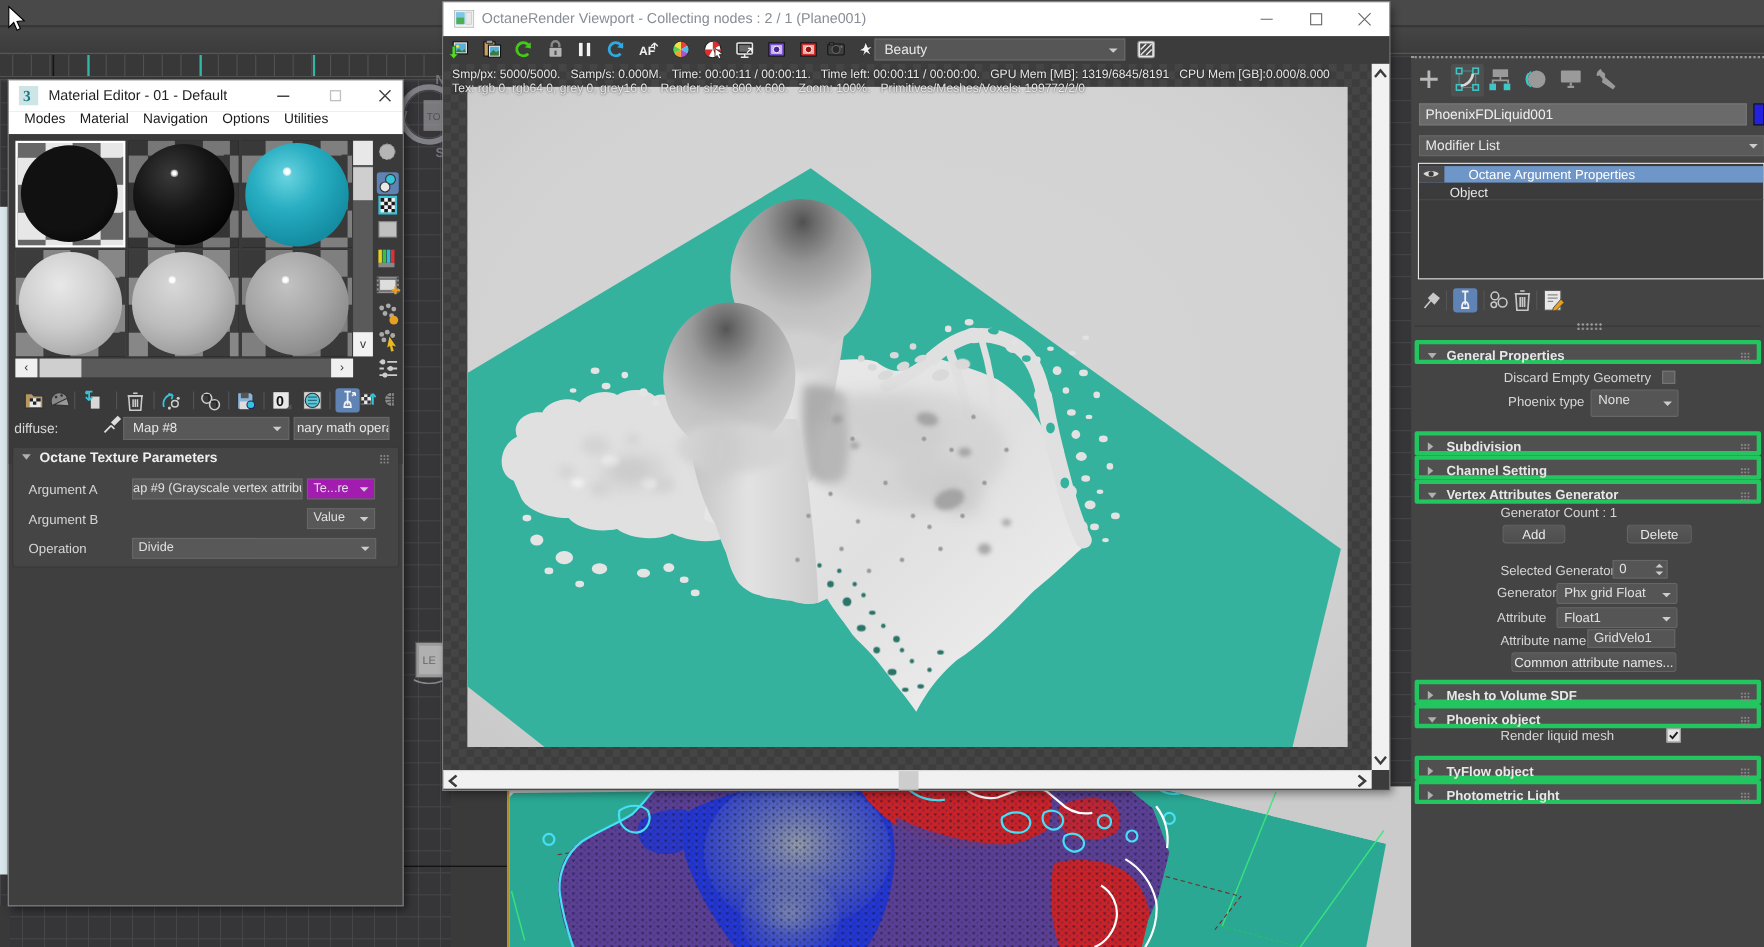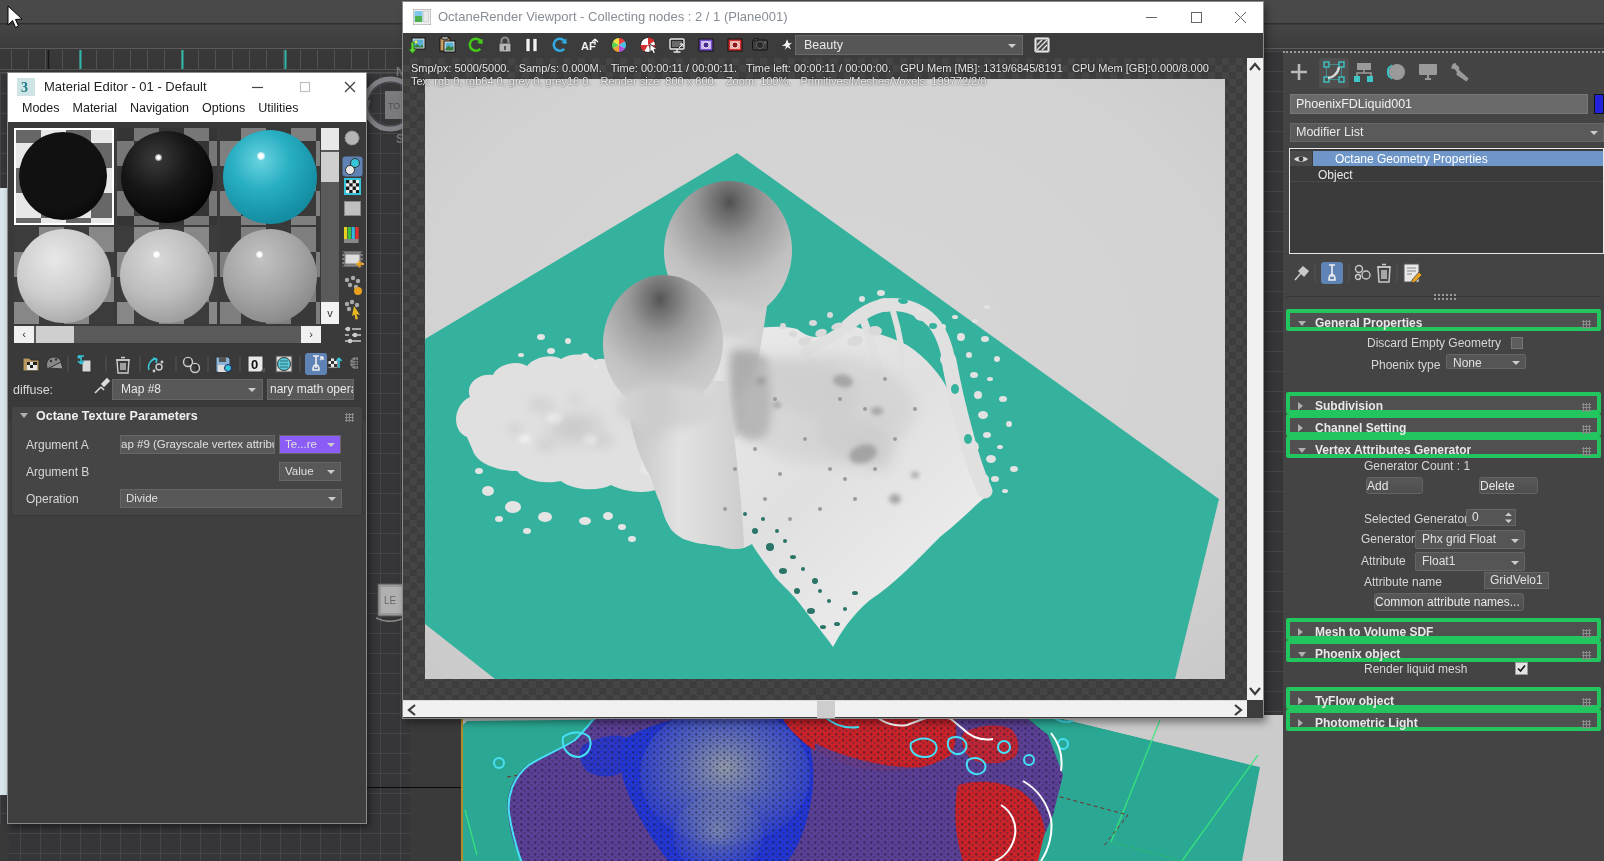--- a/index.html
+++ b/index.html
@@ -25,21 +25,21 @@
 #cmdpanel { left:1283px; top:51px; width:321px; height:810px; background:#444444; border-top:2px dotted #9a9a9a; }
 .rollhead { position:absolute; left:3px; width:315px; height:22px; background:#505050; border:4px solid #22c55e; border-radius:2px; color:#e8e8e8; font-weight:bold; font-size:12px; line-height:21px; padding-left:25px; }
 .rollhead .tri { position:absolute; left:8px; top:6px; width:0; height:0; }
 .tri.closed { border-left:5px solid #b0b0b0; border-top:4px solid transparent; border-bottom:4px solid transparent; }
 .tri.open { border-top:5px solid #b0b0b0; border-left:4px solid transparent; border-right:4px solid transparent; margin-top:2px; }
 .rollhead .grip { position:absolute; right:6px; top:7px; width:9px; height:9px;
   background-image:radial-gradient(#8a8a8a 1px, transparent 1.2px); background-size:3px 3px; }
 .cplabel { position:absolute; color:#d6d6d6; font-size:12px; }
 .cpdrop { position:absolute; background:#555555; border:1px solid #666; border-radius:2px; color:#e0e0e0; font-size:12px; }
 .cpdrop .arr { position:absolute; right:5px; top:45%; width:0; height:0; border-top:4px solid #ccc; border-left:4px solid transparent; border-right:4px solid transparent; }
-.cpbtn { position:absolute; background:linear-gradient(#585858,#4e4e4e); border:1px solid #636363; border-radius:3px; color:#e8e8e8; font-size:12px; }
+.cpbtn { position:absolute; background:linear-gradient(#585858,#4e4e4e); border:1px solid #636363; border-radius:3px; color:#e8e8e8; font-size:12px; text-align:center; }
 
 
 #octwin { left:403px; top:2px; width:860px; height:716px; background:#3c3c3c; box-shadow:0 0 0 1px #8a8a8a, 3px 4px 8px rgba(0,0,0,.45); }
 #octtitle { left:0; top:0; width:860px; height:31px; background:#ffffff; }
 #octtoolbar { left:0; top:31px; width:860px; height:25px; background:#3c3c3c; }
 #octview { left:0; top:56px; width:844px; height:642px;
   background-image: conic-gradient(#454545 25%, #3d3d3d 0 50%, #454545 0 75%, #3d3d3d 0);
   background-size:14px 14px; }
 #octvsb { left:844px; top:56px; width:16px; height:642px; background:#f1f1f1; }
 #octhsb { left:0; top:698px; width:844px; height:17px; background:#f1f1f1; border-top:1px solid #dadada; }
@@ -216,21 +216,21 @@
     </div>
 
     <div class="abs" style="left:6px;top:95px;width:315px;height:106px;background:#3b3b3b;border:1px solid #e8e8e8;">
       <div class="abs" style="left:0;top:2px;width:313px;height:15px;background:#6f96c8;">
         <div class="abs" style="left:0;top:0;width:22px;height:15px;background:#4a4a4a;">
           <svg width="16" height="12" viewBox="0 0 16 12" style="margin:1px 0 0 3px;">
               <path d="M1 6 C4 2.5 12 2.5 15 6 C12 9.5 4 9.5 1 6 Z" fill="#d8d8d8"></path>
               <circle cx="8" cy="6" r="2.4" fill="#3b3b3b"></circle>
             </svg>
         </div>
-        <span class="abs" style="left:45px;top:1px;font-size:12px;color:#fff;">Octane Geometry Properties</span>
+        <span class="abs" style="left:45px;top:1px;font-size:12px;color:#fff;">Octane Argument Properties</span>
       </div>
       <div class="abs" style="left:0;top:17px;width:313px;height:16px;border-bottom:1px solid #4a4a4a;">
         <span class="abs" style="left:28px;top:2px;font-size:12px;color:#e8e8e8;">Object</span>
       </div>
       <div class="abs" style="left:22px;top:2px;width:1px;height:15px;background:#3b3b3b;"></div>
     </div>
 
     <svg class="abs" style="left:8px;top:207px" width="150" height="26" viewBox="0 0 150 26">
       <g>
         <path d="M4 20 L10 13 M10 9 L14 13 M8 11 L12 7 L17 11 L13 16 Z" stroke="#c8c8c8" stroke-width="1.5" fill="#c8c8c8"></path>
@@ -255,39 +255,39 @@
           </g>
       </g>
     </svg>
     <div class="abs" style="left:3px;top:243px;width:315px;border-top:1px solid #383838;"></div>
     <div class="abs" style="left:150px;top:240px;width:24px;height:7px;background-image:radial-gradient(#999 1px, transparent 1.2px);background-size:4px 4px;"></div>
 
     <div class="rollhead" style="top:256px;"><span class="tri open"></span>General Properties<span class="grip"></span></div>
     <div class="cplabel" style="left:84px;top:283px;">Discard Empty Geometry</div>
     <div class="abs" style="left:228px;top:284px;width:12px;height:12px;background:#5d5d5d;border:1px solid #777;"></div>
     <div class="cplabel" style="left:88px;top:305px;">Phoenix type</div>
-    <div class="cpdrop" style="left:163px;top:301px;width:80px;height:15px;line-height:17px;padding-left:6px;">None<span class="arr"></span></div>
+    <div class="cpdrop" style="left:163px;top:301px;width:80px;height:25px;line-height:17px;padding-left:6px;">None<span class="arr"></span></div>
     <div class="rollhead" style="top:339px;"><span class="tri closed"></span>Subdivision<span class="grip"></span></div>
     <div class="rollhead" style="top:383px;"><span class="tri open"></span>Vertex Attributes Generator<span class="grip"></span></div>
     <div class="rollhead" style="top:361px;"><span class="tri closed"></span>Channel Setting<span class="grip"></span></div>
     <div class="cplabel" style="left:81px;top:406px;">Generator Count : 1</div>
     <div class="cpbtn" style="left:83px;top:424px;width:57px;height:17px;line-height:16px;">Add</div>
     <div class="cpbtn" style="left:162px;top:424px;width:59px;height:17px;line-height:16px;margin-left:34px;">Delete</div>
     <div class="cplabel" style="left:81px;top:459px;">Selected Generator</div>
     <div class="abs" style="left:183px;top:456px;width:50px;height:17px;background:#555;border:1px solid #666;color:#e0e0e0;font-size:12px;line-height:15px;padding-left:5px;">0
       <svg class="abs" style="right:2px;top:2px" width="9" height="12" viewBox="0 0 9 12">
           <path d="M1 4 L4.5 0.5 L8 4 Z M1 7.5 L4.5 11 L8 7.5 Z" fill="#ccc"></path>
         </svg>
     </div>
     <div class="cplabel" style="left:78px;top:479px;">Generator</div>
     <div class="cpdrop" style="left:132px;top:477px;width:110px;height:19px;line-height:17px;padding-left:6px;">Phx grid Float<span class="arr"></span></div>
     <div class="cplabel" style="left:78px;top:501px;">Attribute</div>
     <div class="cpdrop" style="left:132px;top:499px;width:110px;height:19px;line-height:17px;padding-left:6px;">Float1<span class="arr"></span></div>
     <div class="cplabel" style="left:81px;top:522px;">Attribute name</div>
-    <div class="abs" style="left:160px;top:519px;width:65px;height:17px;background:#555;border:1px solid #666;color:#e0e0e0;font-size:12px;line-height:15px;padding-left:5px;margin-left:41px;">GridVelo1</div>
+    <div class="abs" style="left:160px;top:519px;width:80px;height:17px;background:#555;border:1px solid #666;color:#e0e0e0;font-size:12px;line-height:15px;padding-left:5px;">GridVelo1</div>
     <div class="cpbtn" style="left:91px;top:540px;width:150px;height:18px;line-height:17px;">Common attribute names...</div>
     <div class="rollhead" style="top:565px;"><span class="tri closed"></span>Mesh to Volume SDF<span class="grip"></span></div>
     <div class="rollhead" style="top:587px;"><span class="tri open"></span>Phoenix object<span class="grip"></span></div>
     <div class="cplabel" style="left:81px;top:609px;">Render liquid mesh</div>
     <div class="abs" style="left:232px;top:609px;width:13px;height:13px;background:#e4e4e4;border:1px solid #999;">
       <svg width="11" height="11" viewBox="0 0 11 11" style="display:block;margin:0 auto;">
           <path d="M2 5.5 L4.5 8 L9 2.5" stroke="#1a1a1a" stroke-width="1.7" fill="none"></path>
         </svg>
     </div>
     <div class="rollhead" style="top:634px;"><span class="tri closed"></span>TyFlow object<span class="grip"></span></div>
@@ -844,21 +844,21 @@
       <span class="abs" style="right:6px;top:8px;width:0;height:0;border-top:4px solid #ccc;border-left:4px solid transparent;border-right:4px solid transparent;"></span>
     </div>
     <div class="abs" style="left:259px;top:306px;width:87px;height:21px;background:#585858;border:1px solid #666;color:#e8e8e8;font-size:12px;line-height:19px;padding-left:2px;overflow:hidden;white-space:nowrap;">nary math operatio</div>
 
     <div class="abs" style="left:3px;top:333px;width:352px;height:110px;background:#454545;border:1px solid #383838;border-radius:3px;">
       <span class="abs" style="left:8px;top:6px;width:0;height:0;border-top:5px solid #b0b0b0;border-left:4px solid transparent;border-right:4px solid transparent;"></span>
       <span class="abs" style="left:24px;top:2px;font-size:12.5px;font-weight:bold;color:#f0f0f0;">Octane Texture Parameters</span>
       <span class="abs" style="right:8px;top:6px;width:9px;height:9px;background-image:radial-gradient(#8a8a8a 1px, transparent 1.2px);background-size:3px 3px;"></span>
       <div class="abs cplabel" style="left:14px;top:31px;">Argument A</div>
       <div class="abs" style="left:108px;top:28px;width:155px;height:19px;background:#585858;border:1px solid #666;color:#e0e0e0;font-size:11.5px;line-height:17px;overflow:hidden;white-space:nowrap;">ap #9 (Grayscale vertex attribut</div>
-      <div class="abs" style="left:267px;top:28px;width:62px;height:19px;background:#8b5cf6;border:1px solid #666;color:#e0e0e0;font-size:11.5px;line-height:17px;padding-left:5px;">Te...re<span class="abs" style="right:5px;top:7px;width:0;height:0;border-top:4px solid #ccc;border-left:4px solid transparent;border-right:4px solid transparent;"></span></div>
+      <div class="abs" style="left:267px;top:28px;width:62px;height:19px;background:#a21caf;border:1px solid #666;color:#e0e0e0;font-size:11.5px;line-height:17px;padding-left:5px;">Te...re<span class="abs" style="right:5px;top:7px;width:0;height:0;border-top:4px solid #ccc;border-left:4px solid transparent;border-right:4px solid transparent;"></span></div>
       <div class="abs cplabel" style="left:14px;top:58px;">Argument B</div>
       <div class="abs" style="left:108px;top:55px;width:112px;height:19px;background:#585858;border:1px solid #666;color:#e0e0e0;font-size:11.5px;line-height:17px;padding-left:5px;margin-top:27px;">175.3800049
         <svg class="abs" style="right:3px;top:3px" width="9" height="12" viewBox="0 0 9 12">
             <path d="M1 4 L4.5 0.5 L8 4 Z M1 7.5 L4.5 11 L8 7.5 Z" fill="#ccc"></path>
           </svg>
       </div>
       <div class="abs" style="left:267px;top:55px;width:62px;height:19px;background:#585858;border:1px solid #666;color:#e0e0e0;font-size:11.5px;line-height:17px;padding-left:5px;">Value<span class="abs" style="right:5px;top:7px;width:0;height:0;border-top:4px solid #ccc;border-left:4px solid transparent;border-right:4px solid transparent;"></span></div>
       <div class="abs cplabel" style="left:14px;top:85px;">Operation</div>
       <div class="abs" style="left:108px;top:82px;width:222px;height:19px;background:#585858;border:1px solid #666;color:#e0e0e0;font-size:11.5px;line-height:17px;padding-left:5px;">Divide<span class="abs" style="right:5px;top:7px;width:0;height:0;border-top:4px solid #ccc;border-left:4px solid transparent;border-right:4px solid transparent;"></span></div>
     </div>

